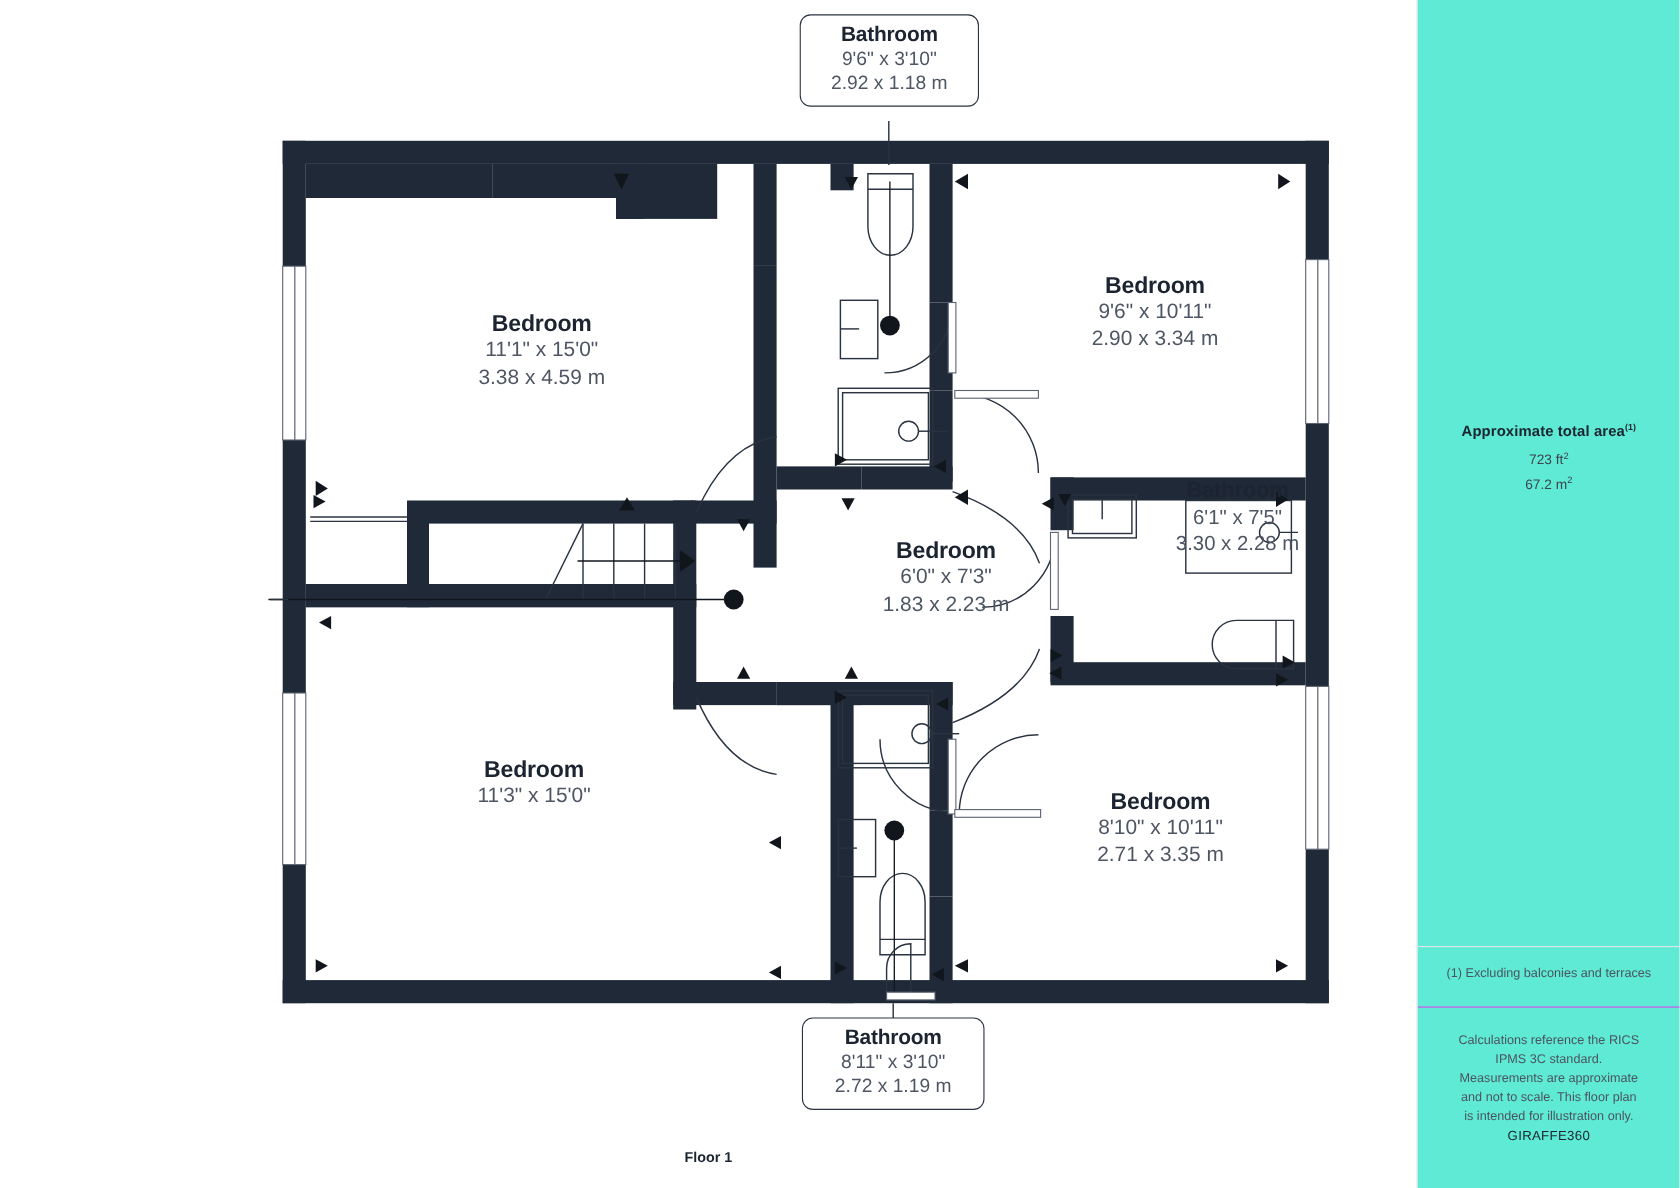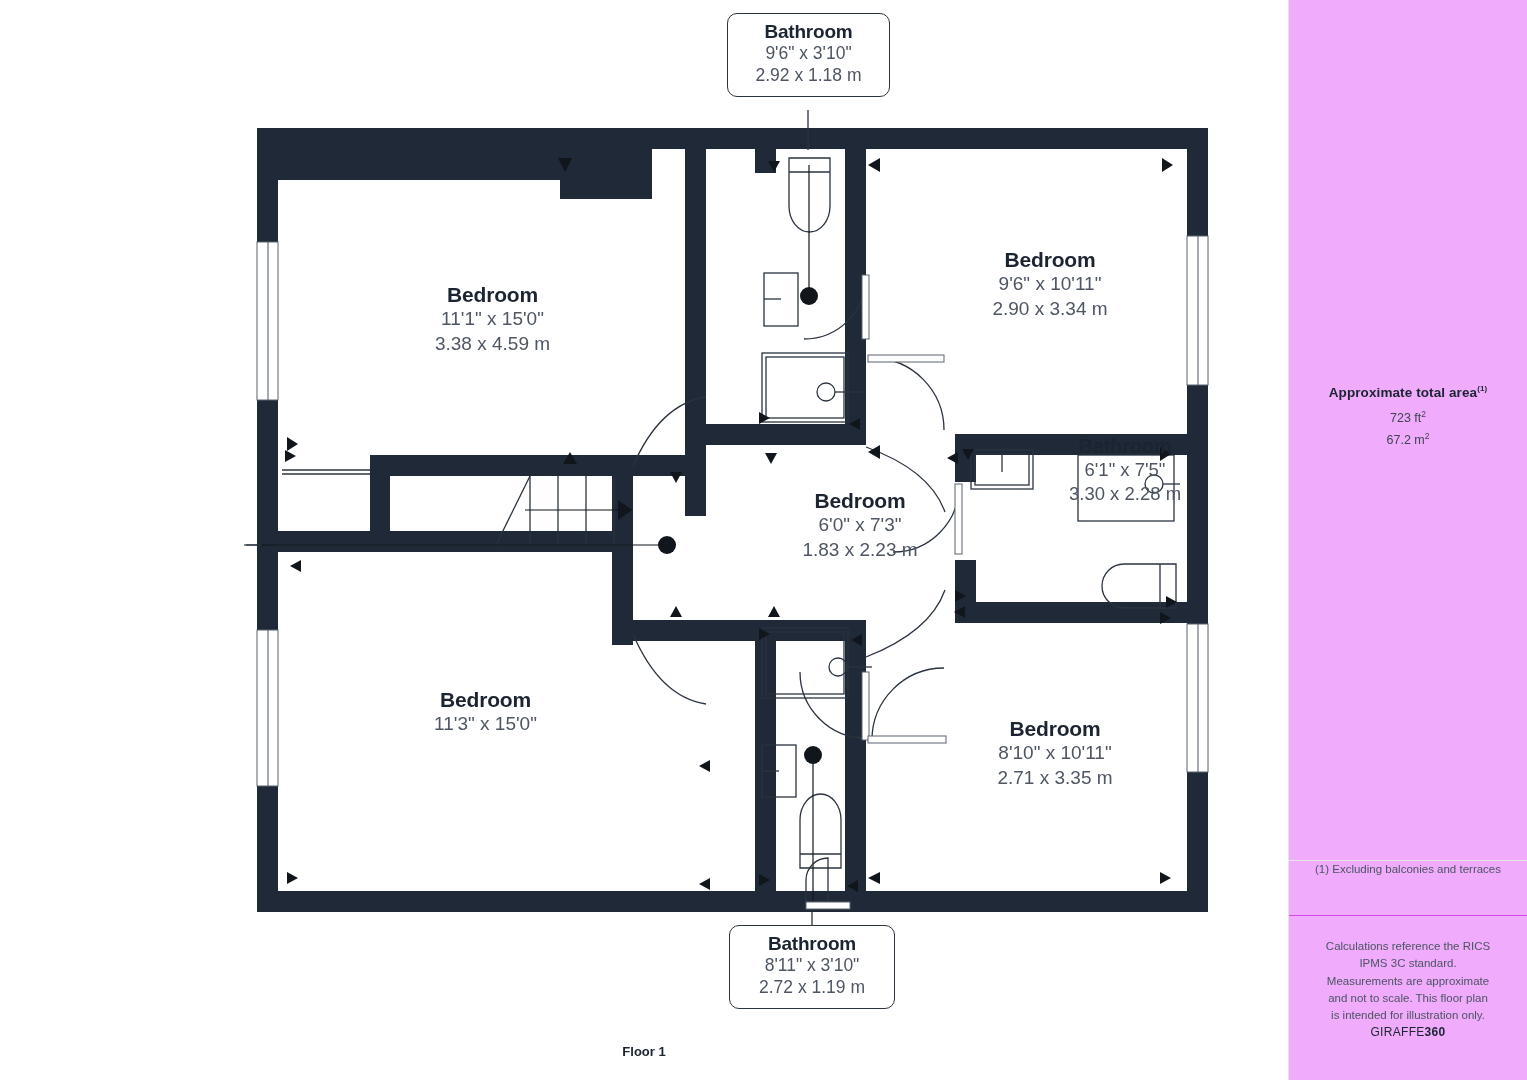--- a/index.html
+++ b/index.html
@@ -23,21 +23,21 @@
 
   
   #info-panel {
     position: absolute;
     left: 1288px;
     top: 0;
     width: 239px;
     height: 1080px;
     border-left: 1px solid #e3e5e8;
     box-sizing: border-box;
-    background: #f0abfc;
+    background: #5eead4;
   }
   .panel-section {
     box-sizing: border-box;
     width: 100%;
     text-align: center;
     padding: 0 14px;
   }
   #area-block {
     position: absolute;
     top: 384px;
@@ -62,20 +62,21 @@
   }
   .area-value sup { font-size: 8.5px; }
   .area-value.second { margin-top: 6px; }
 
   #footnote-block {
     position: absolute;
     top: 860px;
     left: 0;
     width: 100%;
     border-top: 1px solid #e3e5e8;
+    padding-top: 16px;
   }
   .footnote {
     font-size: 11.5px;
     color: #4c5462;
     line-height: 1.45;
   }
   #legal-block {
     position: absolute;
     top: 915px;
     left: 0;
@@ -93,21 +94,21 @@
     position: absolute;
     top: 1025px;
     left: 0;
     width: 100%;
     text-align: center;
     font-size: 12px;
     color: #1b2430;
     letter-spacing: .3px;
   }
   #brand .b-light { font-weight: normal; }
-  #brand .b-bold { font-weight: bold; }
+  #brand .b-bold { font-weight: normal; }
 
   
   #floor-label {
     position: absolute;
     left: 0;
     top: 1044px;
     width: 1288px;
     text-align: center;
     font-size: 13px;
     font-weight: bold;

